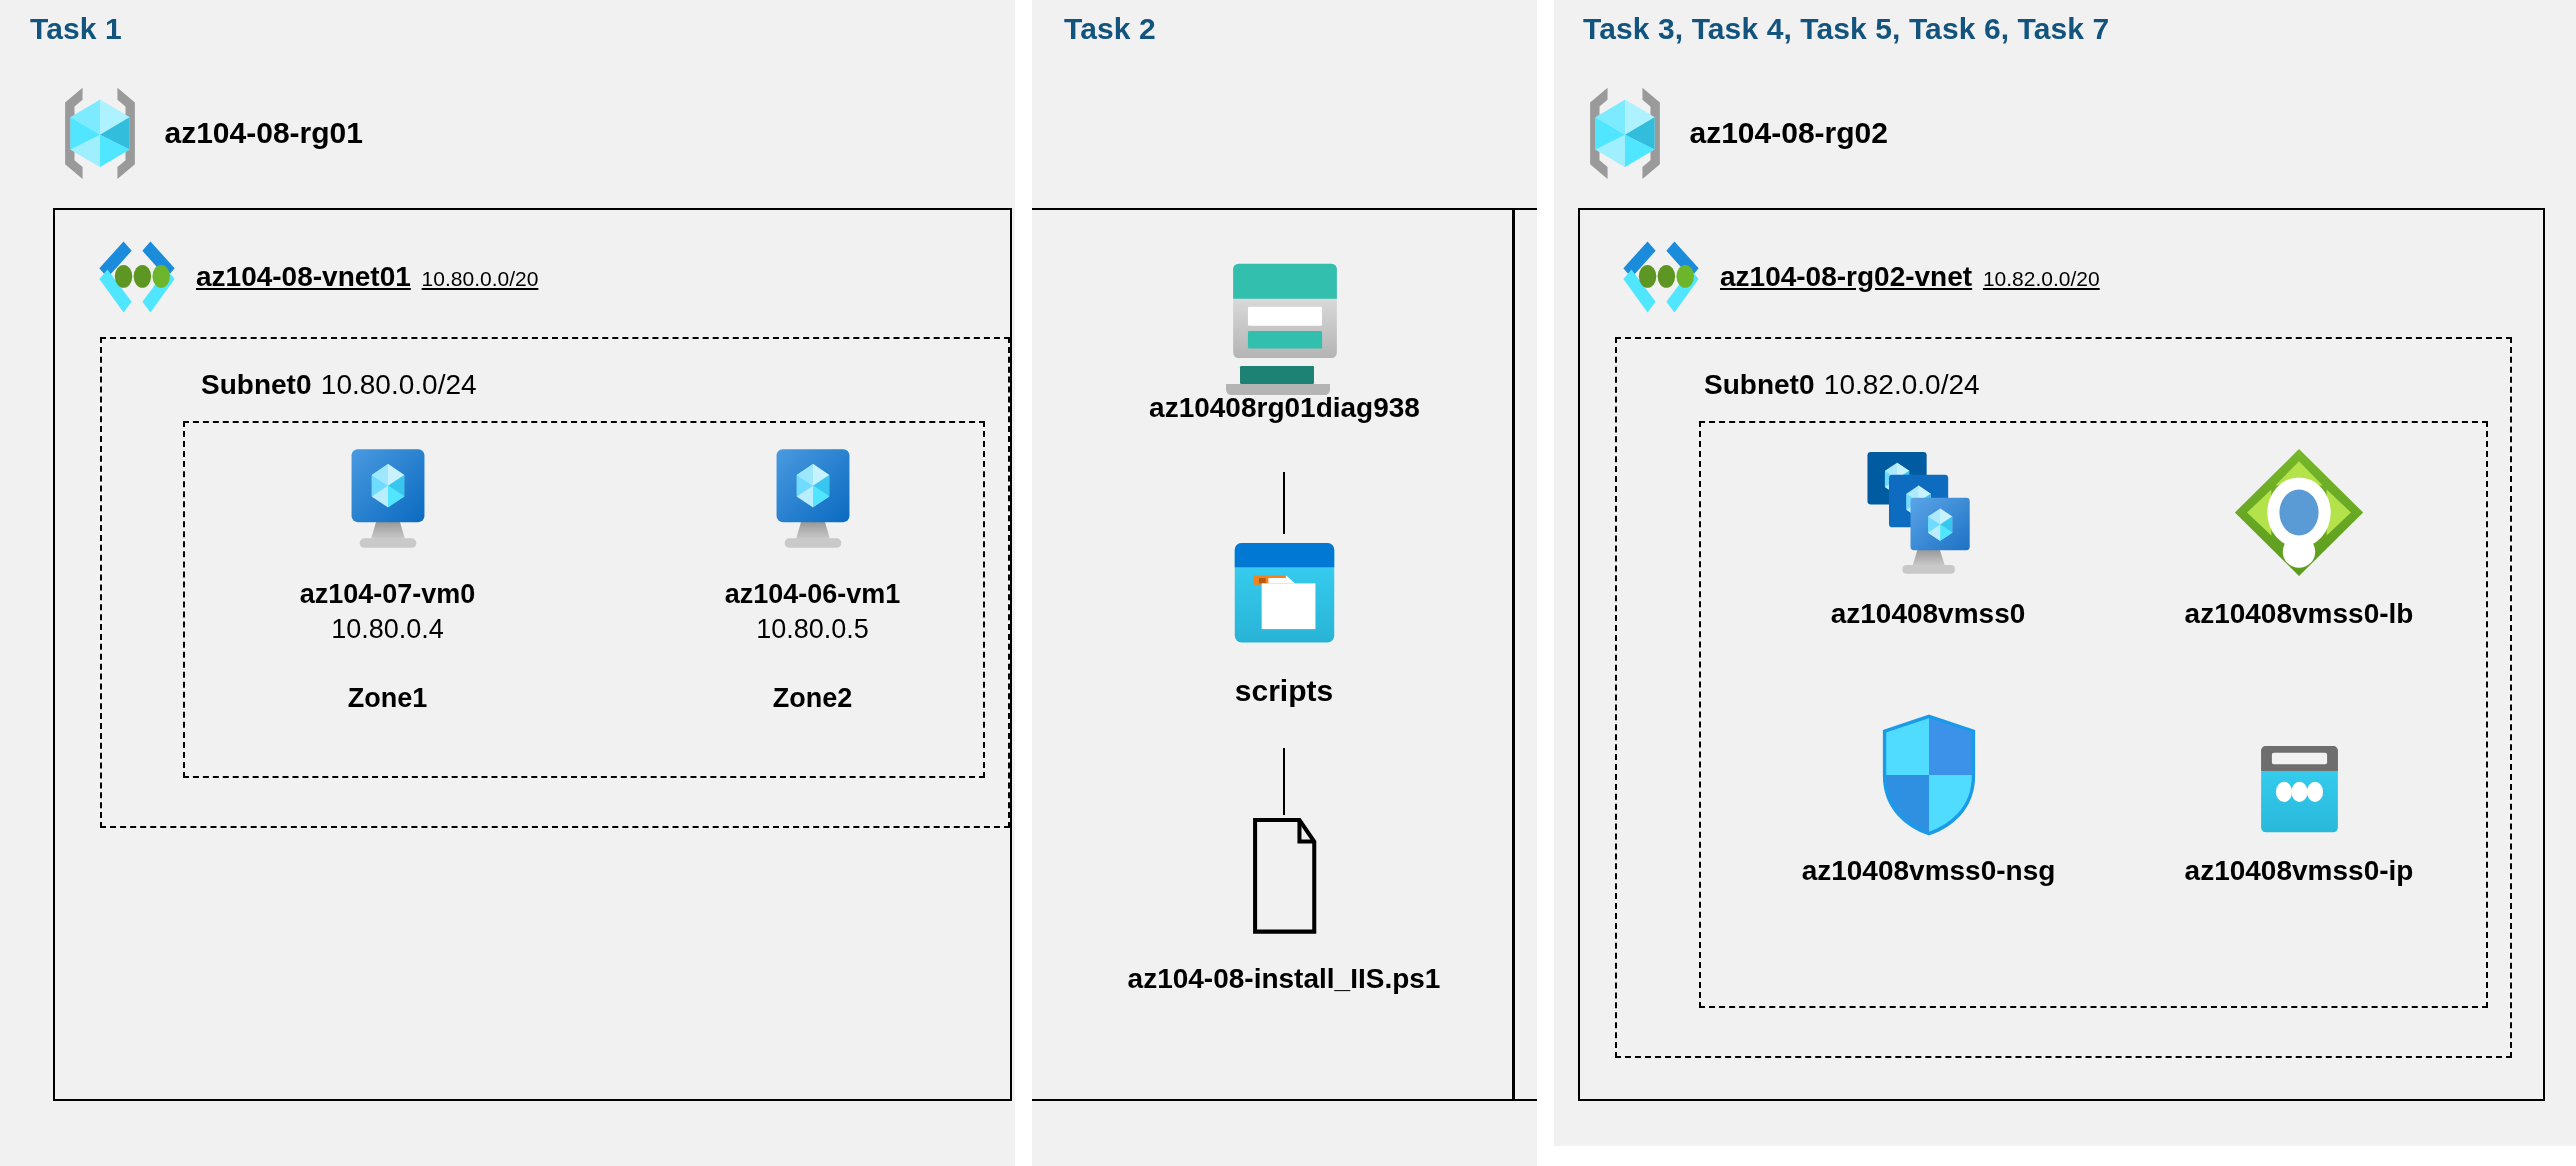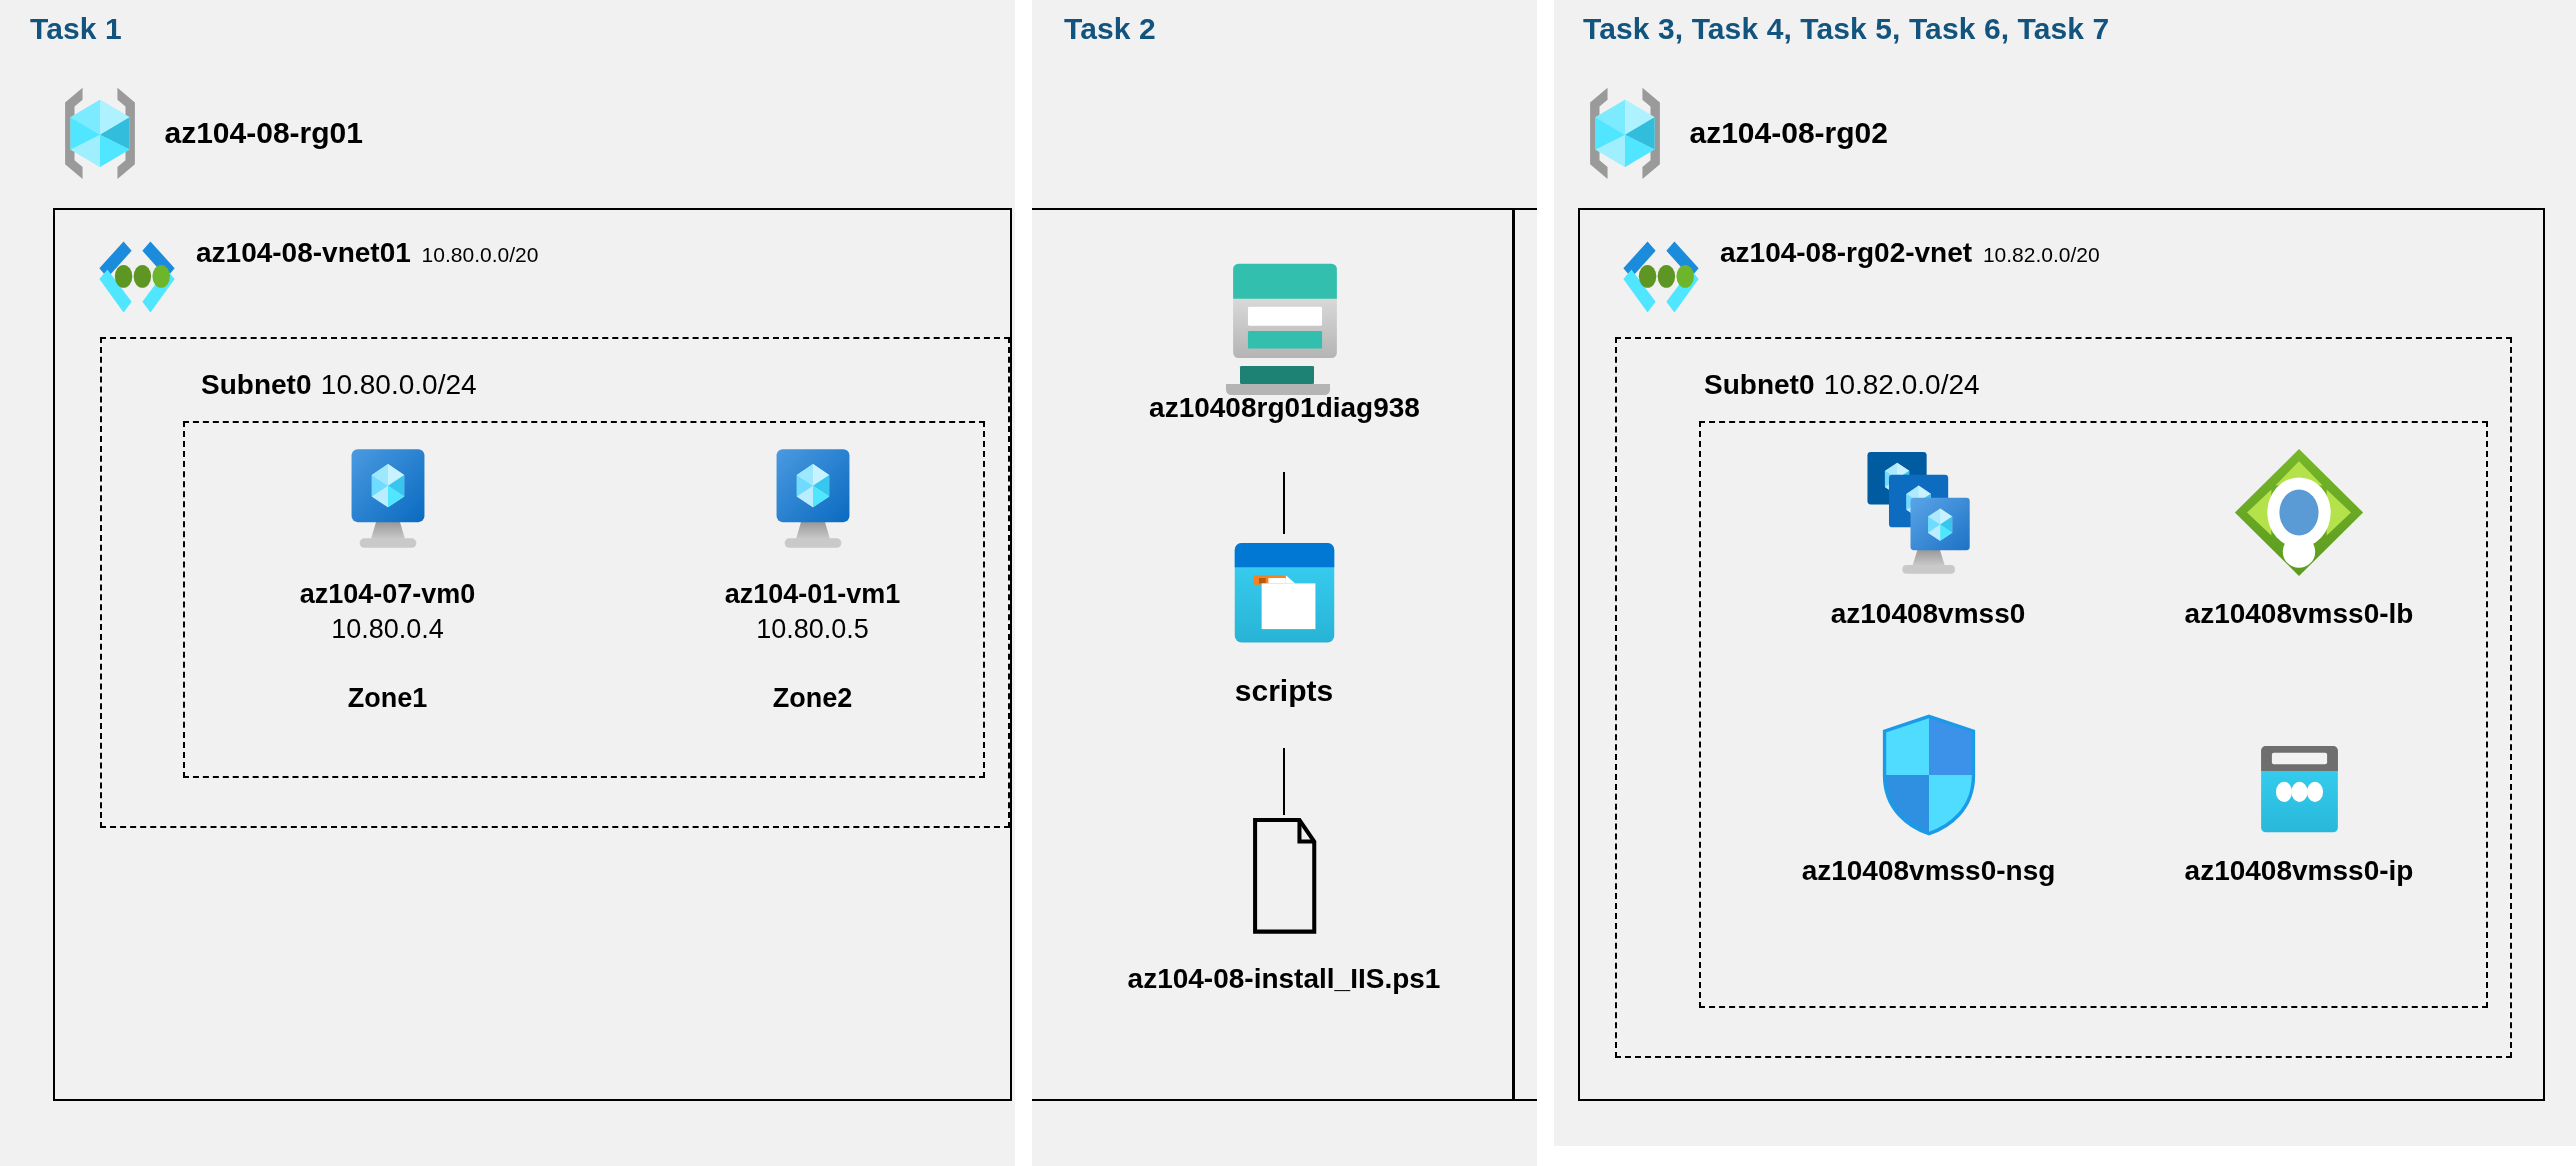--- a/index.html
+++ b/index.html
@@ -10,21 +10,21 @@
   }
   .panel{position:absolute;background:#f1f1f1;}
   .task-title{
     position:absolute;color:#12547e;font-weight:bold;font-size:30px;
     letter-spacing:0.1px;white-space:nowrap;
   }
   .rg-header{position:absolute;display:flex;align-items:center;gap:17.5px;}
   .rg-name{font-size:30px;font-weight:bold;color:#000;white-space:nowrap;}
   .solid-box{position:absolute;border:2.7px solid #000;background:transparent;box-sizing:border-box;}
   .dashed-box{position:absolute;border:2.7px dashed #000;background:transparent;box-sizing:border-box;}
-  .vnet-header{position:absolute;display:flex;gap:16px;white-space:nowrap;}
+  .vnet-header{position:absolute;display:flex;align-items:center;gap:16px;white-space:nowrap;text-decoration:underline;}
   .vnet-name{font-size:28px;font-weight:bold;color:#000;}
   .vnet-cidr{font-size:21px;font-weight:normal;color:#000;margin-left:10.8px;}
   .subnet-header{position:absolute;white-space:nowrap;}
   .subnet-name{font-size:28px;font-weight:bold;color:#000;}
   .subnet-cidr{font-size:28px;font-weight:normal;color:#000;margin-left:9.4px;}
   .node{position:absolute;display:flex;flex-direction:column;align-items:center;}
   .node-icon{display:flex;align-items:center;justify-content:center;}
   .node-label{font-size:27px;font-weight:bold;color:#000;white-space:nowrap;text-align:center;}
   .node-sub{font-size:27px;font-weight:normal;color:#000;white-space:nowrap;text-align:center;margin-top:4px;}
   .node-zone{font-size:27px;font-weight:bold;color:#000;white-space:nowrap;text-align:center;}
@@ -134,21 +134,21 @@
       <rect x="26" y="6" width="108" height="108" rx="9" fill="url(#vmg2)"></rect>
       <polygon points="80,28 104,44 104,76 80,92 56,76 56,44" fill="#aeeaff"></polygon>
       <polygon points="80,28 104,44 80,60" fill="#c8f2ff"></polygon>
       <polygon points="80,60 104,44 104,76" fill="#37c6ee"></polygon>
       <polygon points="80,60 104,76 80,92" fill="#50e6ff"></polygon>
       <polygon points="80,60 80,92 56,76" fill="#b9edff"></polygon>
       <polygon points="80,60 56,76 56,44" fill="#6fdcff"></polygon>
       <polygon points="80,60 56,44 80,28" fill="#9ee8ff"></polygon>
     </svg>
   </span>
-  <span class="node-label" style="margin-top:27px;">az104-01-vm1</span>
+  <span class="node-label" style="margin-top:27px;">az104-06-vm1</span>
   <span class="node-sub">10.80.0.5</span>
   <span class="node-zone" style="margin-top:38px;">Zone2</span>
 </div>
 
 <div class="task-title" style="left:1064px;top:12px;">Task 2</div>
 
 <div class="solid-box" style="left:1031px;top:208px;width:506px;height:893px;border-left:none;border-right:none;"></div>
 <div class="solid-box" style="left:1512px;top:208px;width:2.7px;height:893px;border:none;background:#000;"></div>
 
 <div class="node" style="left:1079px;top:254px;width:411px;">

